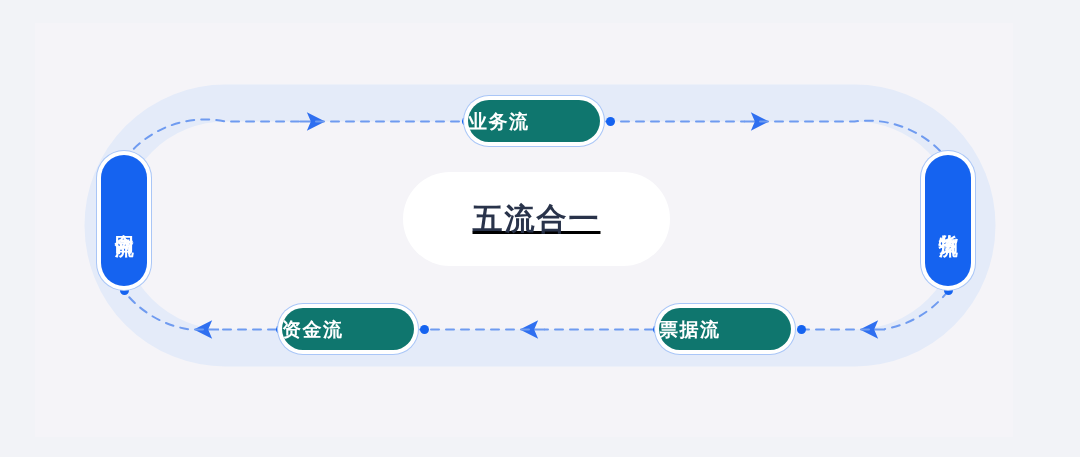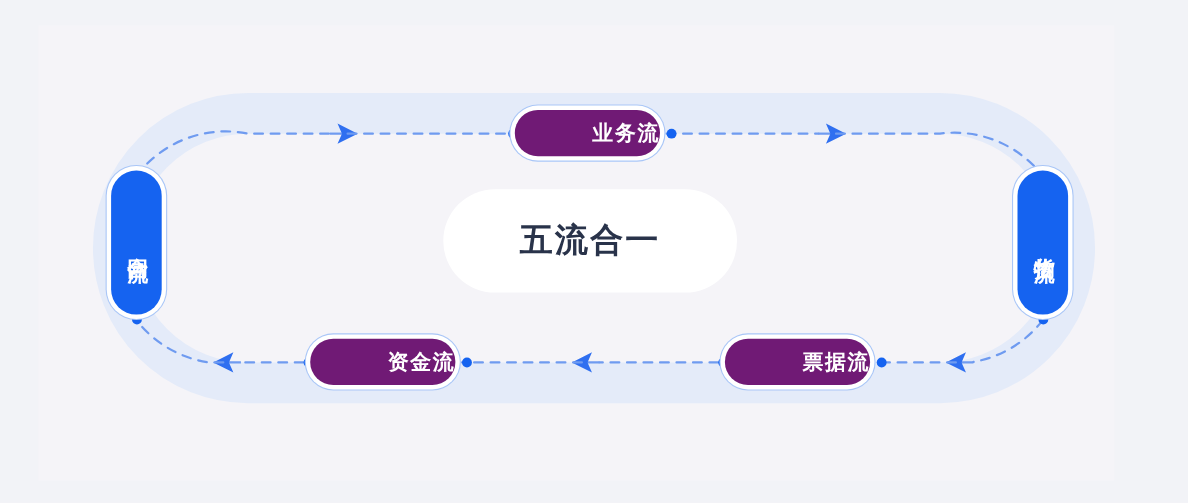--- a/index.html
+++ b/index.html
@@ -39,37 +39,38 @@
     position: absolute;
     left: 403px;
     top: 172px;
     width: 267px;
     height: 94px;
     background: #ffffff;
     border-radius: 47px;
     display: flex;
     align-items: center;
     justify-content: center;
+    text-decoration: underline;
   }
   #center-title {
     font-size: 30px;
     font-weight: bold;
     color: #29334a;
     letter-spacing: 2px;
     line-height: 1;
   }
   
   .badge-h {
     position: absolute;
     box-sizing: border-box;
-    background: #701a75;
+    background: #0f766e;
     border-radius: 22px;
     display: flex;
     align-items: center;
-    justify-content: flex-end;
+    justify-content: flex-start;
     box-shadow: 0 0 0 4px #ffffff, 0 0 0 5px #a9c6f7;
   }
   .badge-h .badge-text {
     color: #ffffff;
     font-size: 19px;
     font-weight: bold;
     letter-spacing: 1.5px;
     line-height: 1;
     white-space: nowrap;
   }

